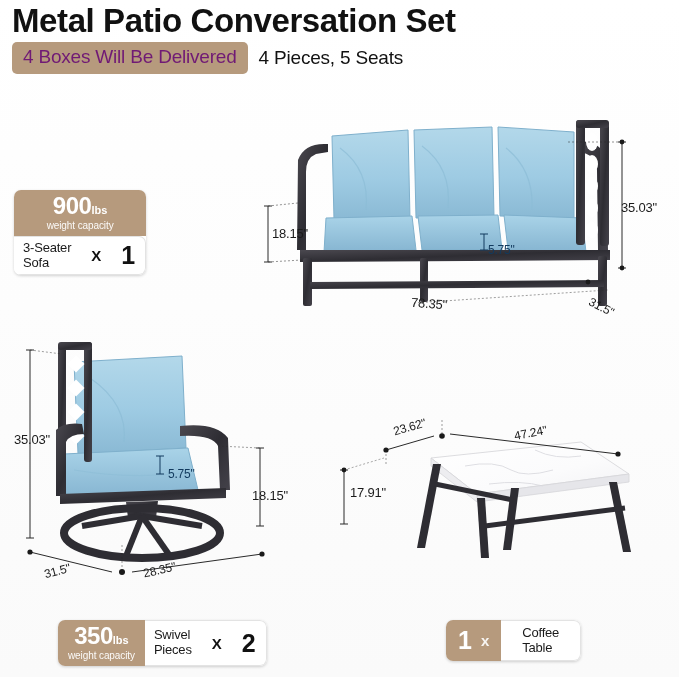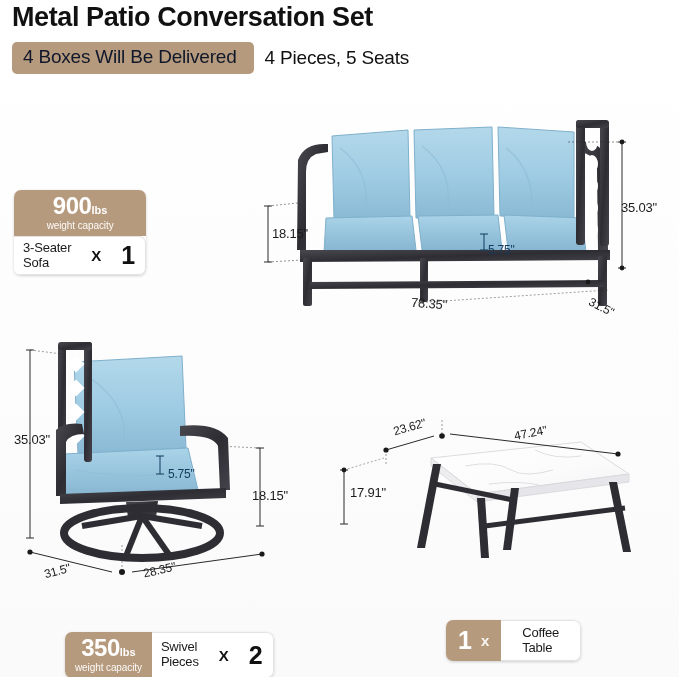--- a/index.html
+++ b/index.html
@@ -9,27 +9,27 @@
     font-family:"Liberation Sans", sans-serif;
     color:#111;
     overflow:hidden;
     position:relative;
   }
   .stage{position:absolute;inset:0;background:linear-gradient(180deg,#ffffff 0%,#fdfdfd 45%,#fafafa 100%);}
 
   
   .title{
     position:absolute;left:12px;top:2px;
-    font-size:27px;font-weight:bold;letter-spacing:-0.4px;
+    font-size:33px;font-weight:bold;letter-spacing:-0.4px;
     color:#111;white-space:nowrap;
   }
   .subrow{position:absolute;left:12px;top:42px;display:flex;align-items:center;gap:11px;}
   .boxes-pill{
-    background:#b69a7d;color:#0f172a;
-    font-size:19px;padding:4px 17px 6px 11px;border-radius:5px;
+    background:#b69a7d;color:#701a75;
+    font-size:19px;padding:4px 11px 6px 11px;border-radius:5px;
     white-space:nowrap;letter-spacing:-0.2px;
   }
   .pieces{font-size:19px;color:#111;white-space:nowrap;letter-spacing:-0.2px;}
 
   
   .badge{
     position:absolute;display:flex;align-items:stretch;
     border-radius:7px;overflow:hidden;
     box-shadow:0 1px 3px rgba(0,0,0,.18);
     background:#fff;
@@ -303,21 +303,21 @@
       <div class="cap-sub">weight capacity</div>
     </div>
     <div class="white">
       <div class="item-name">3-Seater
 Sofa</div>
       <div class="mult">X</div>
       <div class="qty">1</div>
     </div>
   </div>
 
-  <div class="badge" style="left:65px;top:620px;margin-top:12px;">
+  <div class="badge" style="left:58px;top:620px;">
     <div class="tan">
       <div class="cap-num"><span>350</span><span class="lbs">lbs</span></div>
       <div class="cap-sub">weight capacity</div>
     </div>
     <div class="white">
       <div class="item-name">Swivel
 Pieces</div>
       <div class="mult">X</div>
       <div class="qty">2</div>
     </div>

